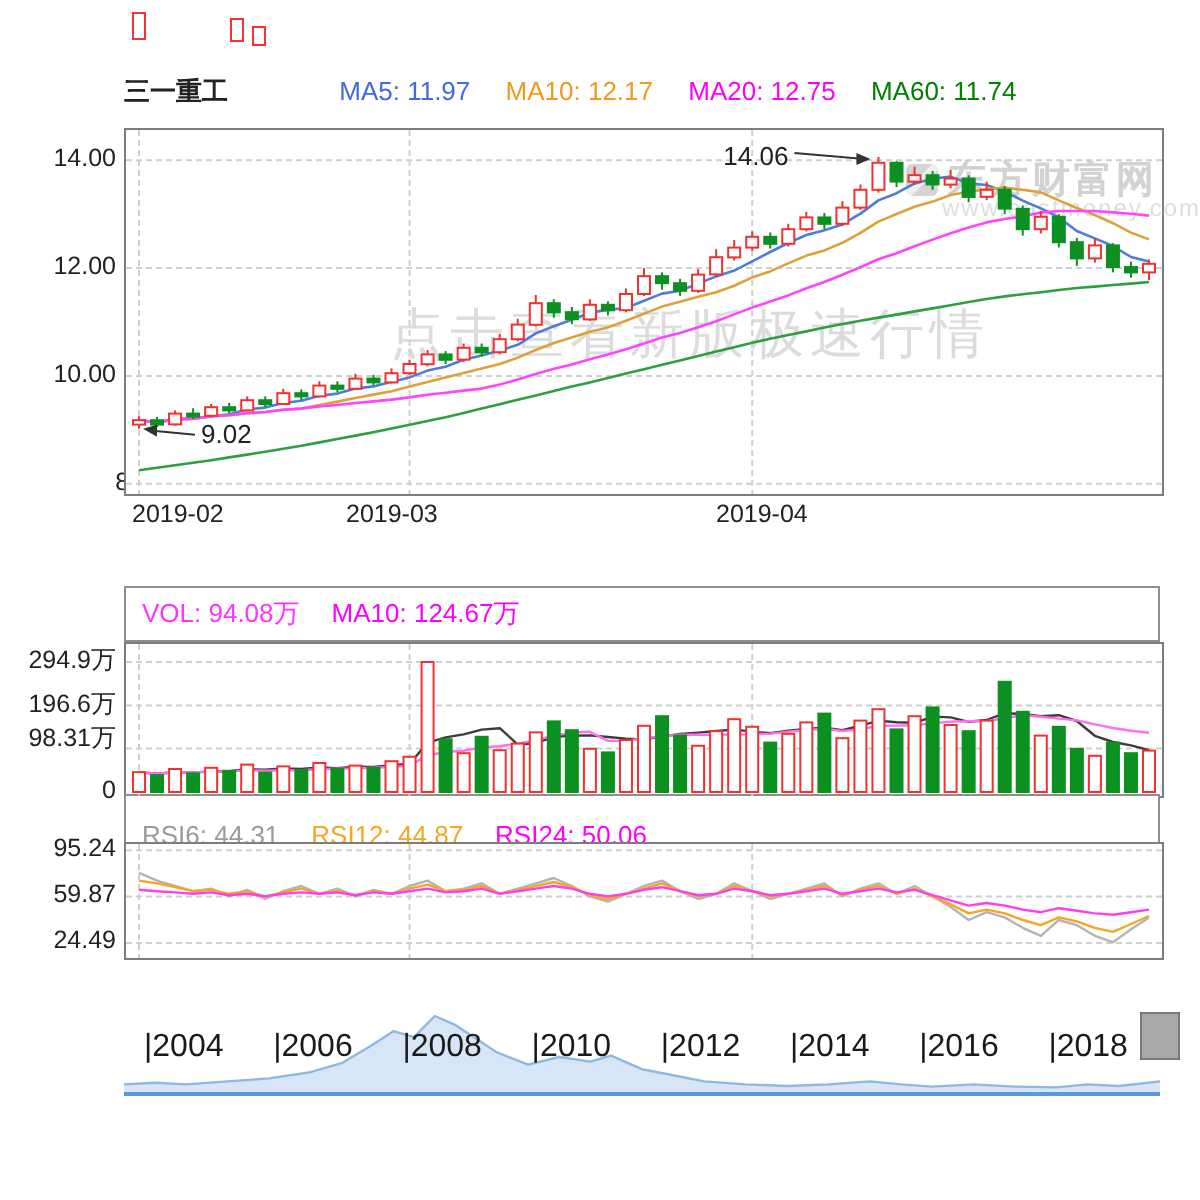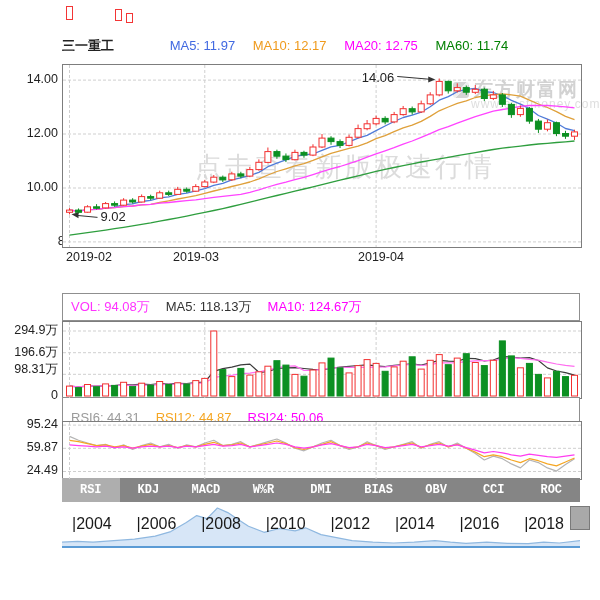--- a/index.html
+++ b/index.html
@@ -210,21 +210,20 @@
         <text x="37.5" y="156.3748148148148" font-size="13" fill="#222">9.02</text>
       </svg>
   </div>
 
   <div class="xlabel" style="left:66px;">2019-02</div>
   <div class="xlabel" style="left:173px;">2019-03</div>
   <div class="xlabel" style="left:358px;">2019-04</div>
 
   <div class="legendbox vol-legendbox">
     <span style="color: rgb(255, 51, 255);">VOL: 94.08万</span>
-    <span style="color: rgb(51, 51, 51);">MA5: 118.13万</span>
     <span style="color: rgb(255, 0, 255);">MA10: 124.67万</span>
   </div>
 
   <div class="ytick ytick-vol" style="top: 322px;">294.9万</div>
   <div class="ytick ytick-vol" style="top: 343.667px;">196.6万</div>
   <div class="ytick ytick-vol" style="top: 361px;">98.31万</div>
   <div class="ytick ytick-vol" style="top: 387px;">0</div>
 
   <div class="panel vol-panel">
     <svg id="volSvg" width="518" height="76">
@@ -313,31 +312,20 @@
         <line x1="0" y1="49.5" x2="518" y2="49.5" stroke="#cfcfcf" stroke-width="1" stroke-dasharray="3,2"></line>
         <line x1="6.5" y1="0" x2="6.5" y2="57" stroke="#cfcfcf" stroke-width="1" stroke-dasharray="3,2"></line>
         <line x1="141.76785714285714" y1="0" x2="141.76785714285714" y2="57" stroke="#cfcfcf" stroke-width="1" stroke-dasharray="3,2"></line>
         <line x1="313.10714285714283" y1="0" x2="313.10714285714283" y2="57" stroke="#cfcfcf" stroke-width="1" stroke-dasharray="3,2"></line>
         <polyline points="6.5,14.4 15.5,18.3 24.5,21.0 33.6,23.6 42.6,22.3 51.6,26.2 60.6,22.9 69.6,27.5 78.6,23.6 87.7,21.0 96.7,24.9 105.7,22.3 114.7,26.2 123.7,22.9 132.8,24.9 141.8,21.0 150.8,18.3 159.8,23.6 168.8,22.3 177.8,19.7 186.9,24.9 195.9,22.3 204.9,19.7 213.9,17.0 222.9,21.0 231.9,26.2 241.0,28.8 250.0,24.9 259.0,21.0 268.0,18.3 277.0,23.6 286.1,27.5 295.1,24.9 304.1,19.7 313.1,23.6 322.1,27.5 331.1,24.9 340.2,22.3 349.2,19.7 358.2,26.2 367.2,22.3 376.2,19.7 385.3,24.9 394.3,21.0 403.3,26.2 412.3,31.4 421.3,38.0 430.3,34.1 439.4,36.7 448.4,41.9 457.4,45.9 466.4,38.0 475.4,40.6 484.4,45.9 493.5,49.1 502.5,42.6 511.5,36.7" fill="none" stroke="#b4b4b4" stroke-width="1.2" stroke-linejoin="round"></polyline>
         <polyline points="6.5,18.3 15.5,19.7 24.5,21.6 33.6,23.6 42.6,22.9 51.6,24.9 60.6,23.6 69.6,26.2 78.6,24.2 87.7,22.3 96.7,24.9 105.7,23.6 114.7,25.6 123.7,23.6 132.8,24.9 141.8,22.3 150.8,20.3 159.8,23.6 168.8,22.9 177.8,21.0 186.9,24.9 195.9,22.9 204.9,21.0 213.9,19.0 222.9,21.6 231.9,25.6 241.0,27.5 250.0,24.9 259.0,22.3 268.0,19.7 277.0,23.6 286.1,26.2 295.1,24.9 304.1,21.0 313.1,23.6 322.1,26.2 331.1,24.9 340.2,22.9 349.2,21.0 358.2,25.6 367.2,22.9 376.2,21.0 385.3,24.9 394.3,22.3 403.3,26.2 412.3,30.1 421.3,34.7 430.3,32.8 439.4,34.7 448.4,38.0 457.4,40.6 466.4,36.7 475.4,38.7 484.4,41.9 493.5,43.9 502.5,40.0 511.5,36.0" fill="none" stroke="#f5a623" stroke-width="1.2" stroke-linejoin="round"></polyline>
         <polyline points="6.5,22.9 15.5,23.6 24.5,24.2 33.6,24.9 42.6,24.2 51.6,25.6 60.6,24.9 69.6,26.2 78.6,24.9 87.7,24.2 96.7,24.9 105.7,24.2 114.7,25.6 123.7,24.2 132.8,24.9 141.8,23.6 150.8,22.3 159.8,24.2 168.8,23.6 177.8,22.3 186.9,24.9 195.9,23.6 204.9,22.3 213.9,21.0 222.9,22.3 231.9,24.9 241.0,26.2 250.0,24.9 259.0,22.9 268.0,21.6 277.0,23.6 286.1,25.6 295.1,24.9 304.1,22.3 313.1,23.6 322.1,25.6 331.1,24.9 340.2,23.6 349.2,22.3 358.2,24.9 367.2,23.6 376.2,22.3 385.3,24.2 394.3,22.9 403.3,25.6 412.3,28.2 421.3,30.8 430.3,29.5 439.4,30.8 448.4,32.8 457.4,34.1 466.4,32.1 475.4,33.4 484.4,34.7 493.5,35.4 502.5,34.1 511.5,32.8" fill="none" stroke="#ff3df0" stroke-width="1.2" stroke-linejoin="round"></polyline>
       </svg>
   </div>
 
-  <div class="tabbar">
-      <div class="tab active">RSI</div>
-      <div class="tab">KDJ</div>
-      <div class="tab">MACD</div>
-      <div class="tab">W%R</div>
-      <div class="tab">DMI</div>
-      <div class="tab">BIAS</div>
-      <div class="tab">OBV</div>
-      <div class="tab">CCI</div>
-      <div class="tab">ROC</div>
-    </div>
 
   <div class="minimap">
     <svg id="miniSvg" width="518" height="46">
         <polygon points="0,44 0.0,40.2 15.5,39.4 31.1,40.2 51.8,38.7 72.5,37.2 93.2,34.1 108.8,29.6 124.3,20.4 134.7,13.6 145.0,16.6 155.4,6.0 165.8,10.6 176.1,17.4 186.5,24.2 202.0,30.3 217.6,26.5 233.1,28.8 243.5,25.8 259.0,32.6 274.5,35.6 290.1,38.7 310.8,40.2 331.5,41.0 352.2,40.2 373.0,38.7 388.5,40.2 404.0,41.3 424.8,40.2 445.5,41.3 466.2,41.7 481.7,40.2 497.3,41.0 518.0,38.7 518,44" fill="#d7e6f7" stroke="none"></polygon>
         <polyline points="0.0,40.2 15.5,39.4 31.1,40.2 51.8,38.7 72.5,37.2 93.2,34.1 108.8,29.6 124.3,20.4 134.7,13.6 145.0,16.6 155.4,6.0 165.8,10.6 176.1,17.4 186.5,24.2 202.0,30.3 217.6,26.5 233.1,28.8 243.5,25.8 259.0,32.6 274.5,35.6 290.1,38.7 310.8,40.2 331.5,41.0 352.2,40.2 373.0,38.7 388.5,40.2 404.0,41.3 424.8,40.2 445.5,41.3 466.2,41.7 481.7,40.2 497.3,41.0 518.0,38.7" fill="none" stroke="#8fb8e0" stroke-width="1.2" stroke-linejoin="round"></polyline>
         <rect x="0" y="44" width="518" height="2" fill="#5b9bd5"></rect>
       </svg>
     <div class="scroll-handle"></div>
   <div class="yearlbl" style="left: 10px;">|2004</div>
       <div class="yearlbl" style="left: 74.6px;">|2006</div>

